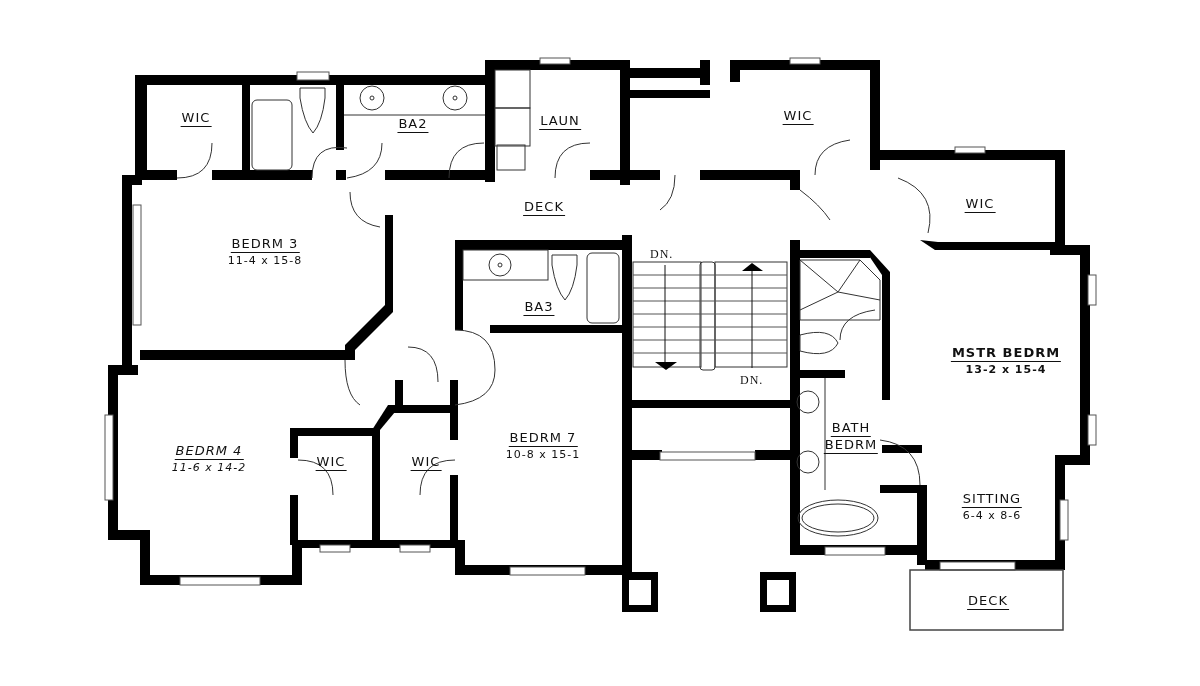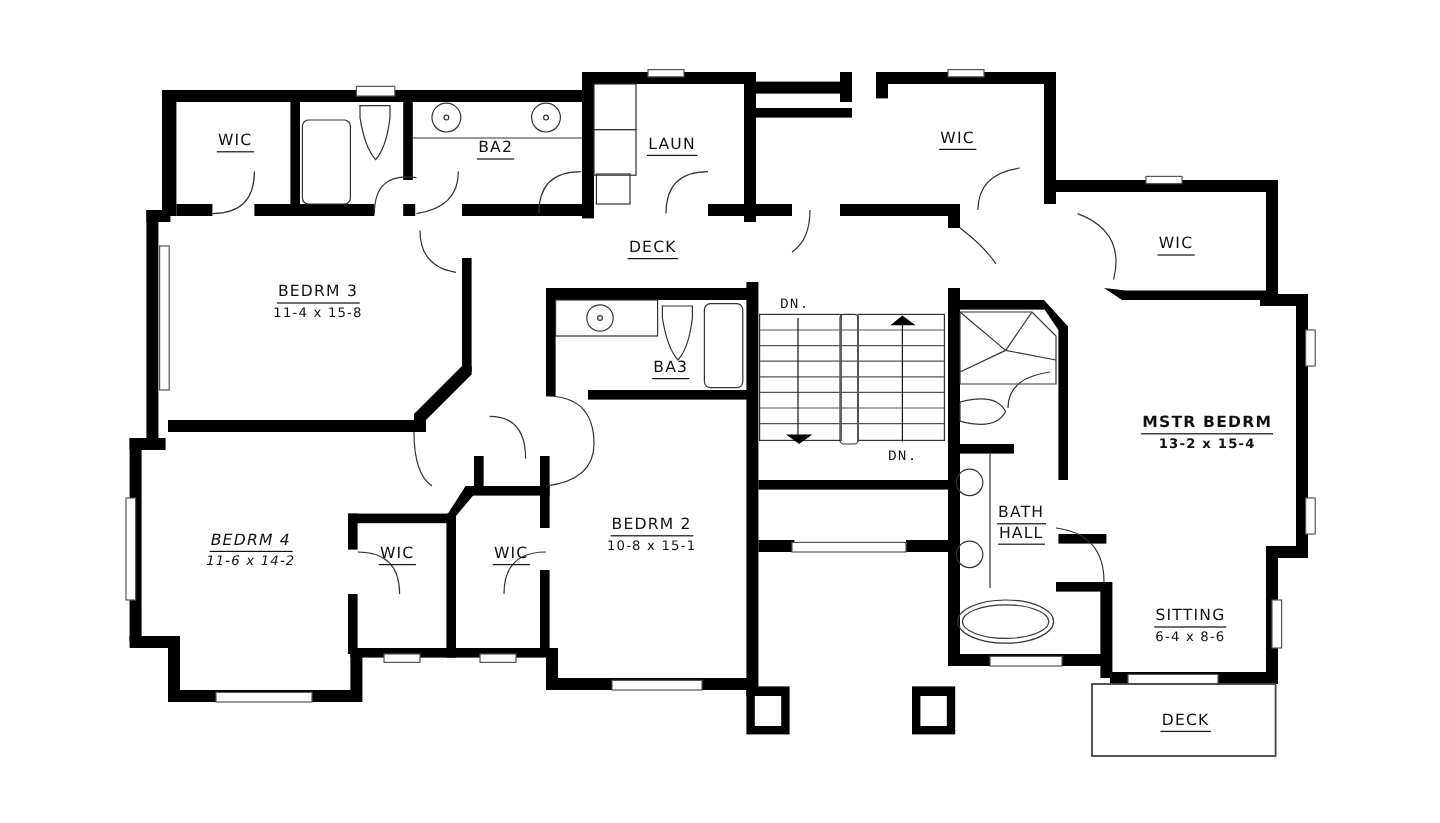--- a/index.html
+++ b/index.html
@@ -1,21 +1,21 @@
 <!DOCTYPE html>
 <html><head>
 <meta charset="utf-8">
 <style>
   html, body { margin: 0; padding: 0; background: #ffffff; }
   body { width: 1200px; height: 686px; overflow: hidden; position: relative; font-family: "DejaVu Sans", sans-serif; }
   #plan { position: absolute; left: 0; top: 0; width: 1200px; height: 686px; }
   .lbl { position: absolute; font-family: "DejaVu Sans", sans-serif; color: #111; font-size: 13px; letter-spacing: 1px; text-align: center; white-space: nowrap; line-height: 16px; transform: translateX(-50%); }
   .lbl .name { display: inline-block; border-bottom: 1px solid #111; padding: 0 1px; }
   .lbl .dim { display: block; font-size: 11px; }
-  .stair-lbl { position: absolute; font-size: 12px; color: #111; letter-spacing: 1px; font-family: Liberation Mono, monospace; }
+  .stair-lbl { position: absolute; font-size: 12px; color: #111; letter-spacing: 1px; font-family: Liberation Serif, serif; }
 </style>
 </head>
 <body>
 
 <svg id="plan" viewBox="0 0 1200 686" xmlns="http://www.w3.org/2000/svg">
   <g fill="#000">
 
     <rect x="135" y="75" width="352" height="10"></rect>
     <rect x="135" y="75" width="12" height="105"></rect>
     <rect x="122" y="175" width="20" height="10"></rect>
@@ -211,46 +211,46 @@
 <div class="lbl" style="left:980px; top:196px;">
   <span class="name">WIC</span>
 </div>
 <div class="lbl" style="left:544px; top:199px;">
   <span class="name">DECK</span>
 </div>
 <div class="lbl" style="left:265px; top:236px;">
   <span class="name">BEDRM 3</span>
   <span class="dim">11-4 x 15-8</span>
 </div>
-<div class="lbl" style="left:539px; top:299px;margin-left:20px;">
+<div class="lbl" style="left:539px; top:299px;">
   <span class="name">BA3</span>
 </div>
 <div class="lbl" style="left:1006px; top:345px;font-weight:bold;">
   <span class="name">MSTR BEDRM</span>
   <span class="dim">13-2 x 15-4</span>
 </div>
 <div class="lbl" style="left:851px; top:420px;">
   <span class="name">BATH</span><br>
-  <span class="name">HALL</span>
+  <span class="name">BEDRM</span>
 </div>
 <div class="lbl" style="left:209px; top:443px;font-style:italic;">
   <span class="name">BEDRM 4</span>
   <span class="dim">11-6 x 14-2</span>
 </div>
 <div class="lbl" style="left:331px; top:454px;">
   <span class="name">WIC</span>
 </div>
 <div class="lbl" style="left:426px; top:454px;">
   <span class="name">WIC</span>
 </div>
 <div class="lbl" style="left:543px; top:430px;">
-  <span class="name">BEDRM 2</span>
+  <span class="name">BEDRM 7</span>
   <span class="dim">10-8 x 15-1</span>
 </div>
-<div class="lbl" style="left:992px; top:491px;margin-top:15px;">
+<div class="lbl" style="left:992px; top:491px;">
   <span class="name">SITTING</span>
   <span class="dim">6-4 x 8-6</span>
 </div>
 <div class="lbl" style="left:988px; top:593px;">
   <span class="name">DECK</span>
 </div>
 
 <div class="stair-lbl" style="left:650px; top:247px;">DN.</div>
 <div class="stair-lbl" style="left:740px; top:373px;">DN.</div>
 

